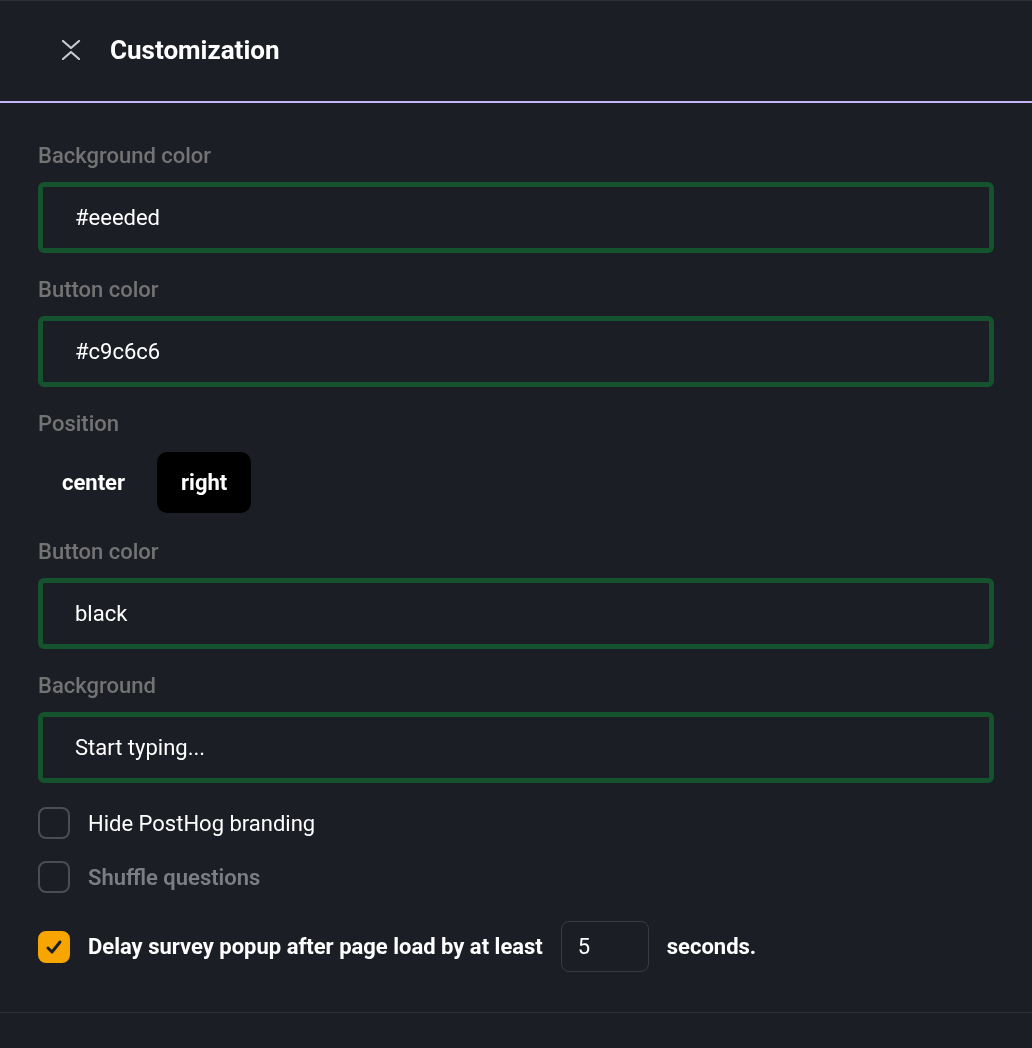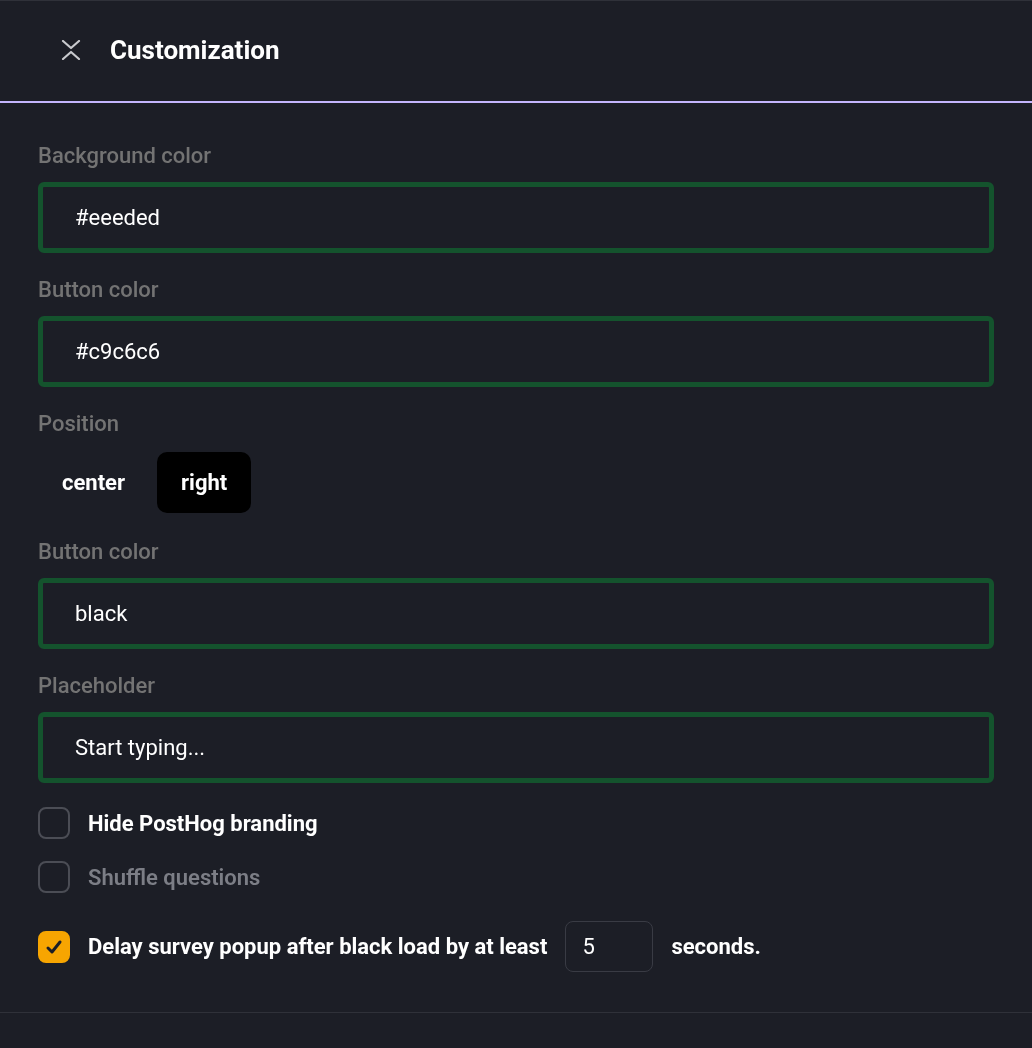--- a/index.html
+++ b/index.html
@@ -114,21 +114,21 @@
     .checkbox-box.checked svg {
       display: block;
     }
     .checkbox-box svg {
       display: none;
       width: 20px;
       height: 20px;
     }
     .checkbox-label {
       font-size: 22px;
-      font-weight: 700;
+      font-weight: 400;
       color: #ffffff;
     }
     .checkbox-label.muted {
       color: #7c7e86;
       font-weight: 600;
     }
     .inline-input {
       width: 88px;
       background: transparent;
       border: 1px solid #393b44;
@@ -189,21 +189,21 @@
         <button class="seg-btn active">right</button>
       </div>
     </div>
 
     <div class="field-group">
       <label class="field-label">Button color</label>
       <input type="text" class="text-input" value="black" style="">
     </div>
 
     <div class="field-group">
-      <label class="field-label">Placeholder</label>
+      <label class="field-label">Background</label>
       <input type="text" class="text-input" value="Start typing..." style="">
     </div>
 
     <div class="checkbox-row">
       <span class="checkbox-box">
         
       </span>
       <span class="checkbox-label">Hide PostHog branding</span>
     </div>
 
@@ -213,19 +213,19 @@
       </span>
       <span class="checkbox-label muted">Shuffle questions</span>
     </div>
 
     <div class="delay-row">
       <span class="checkbox-box checked">
         <svg viewBox="0 0 20 20">
             <polyline points="4,11 8,15 16,5" fill="none" stroke="#1c1e26" stroke-width="3" stroke-linecap="round" stroke-linejoin="round"></polyline>
           </svg>
       </span>
-      <span class="delay-text">Delay survey popup after black load by at least</span>
+      <span class="delay-text">Delay survey popup after page load by at least</span>
       <input type="text" class="inline-input" value="5" style="">
       <span class="delay-text">seconds.</span>
     </div>
 
   </div>
 </div>
 
 </body></html>

